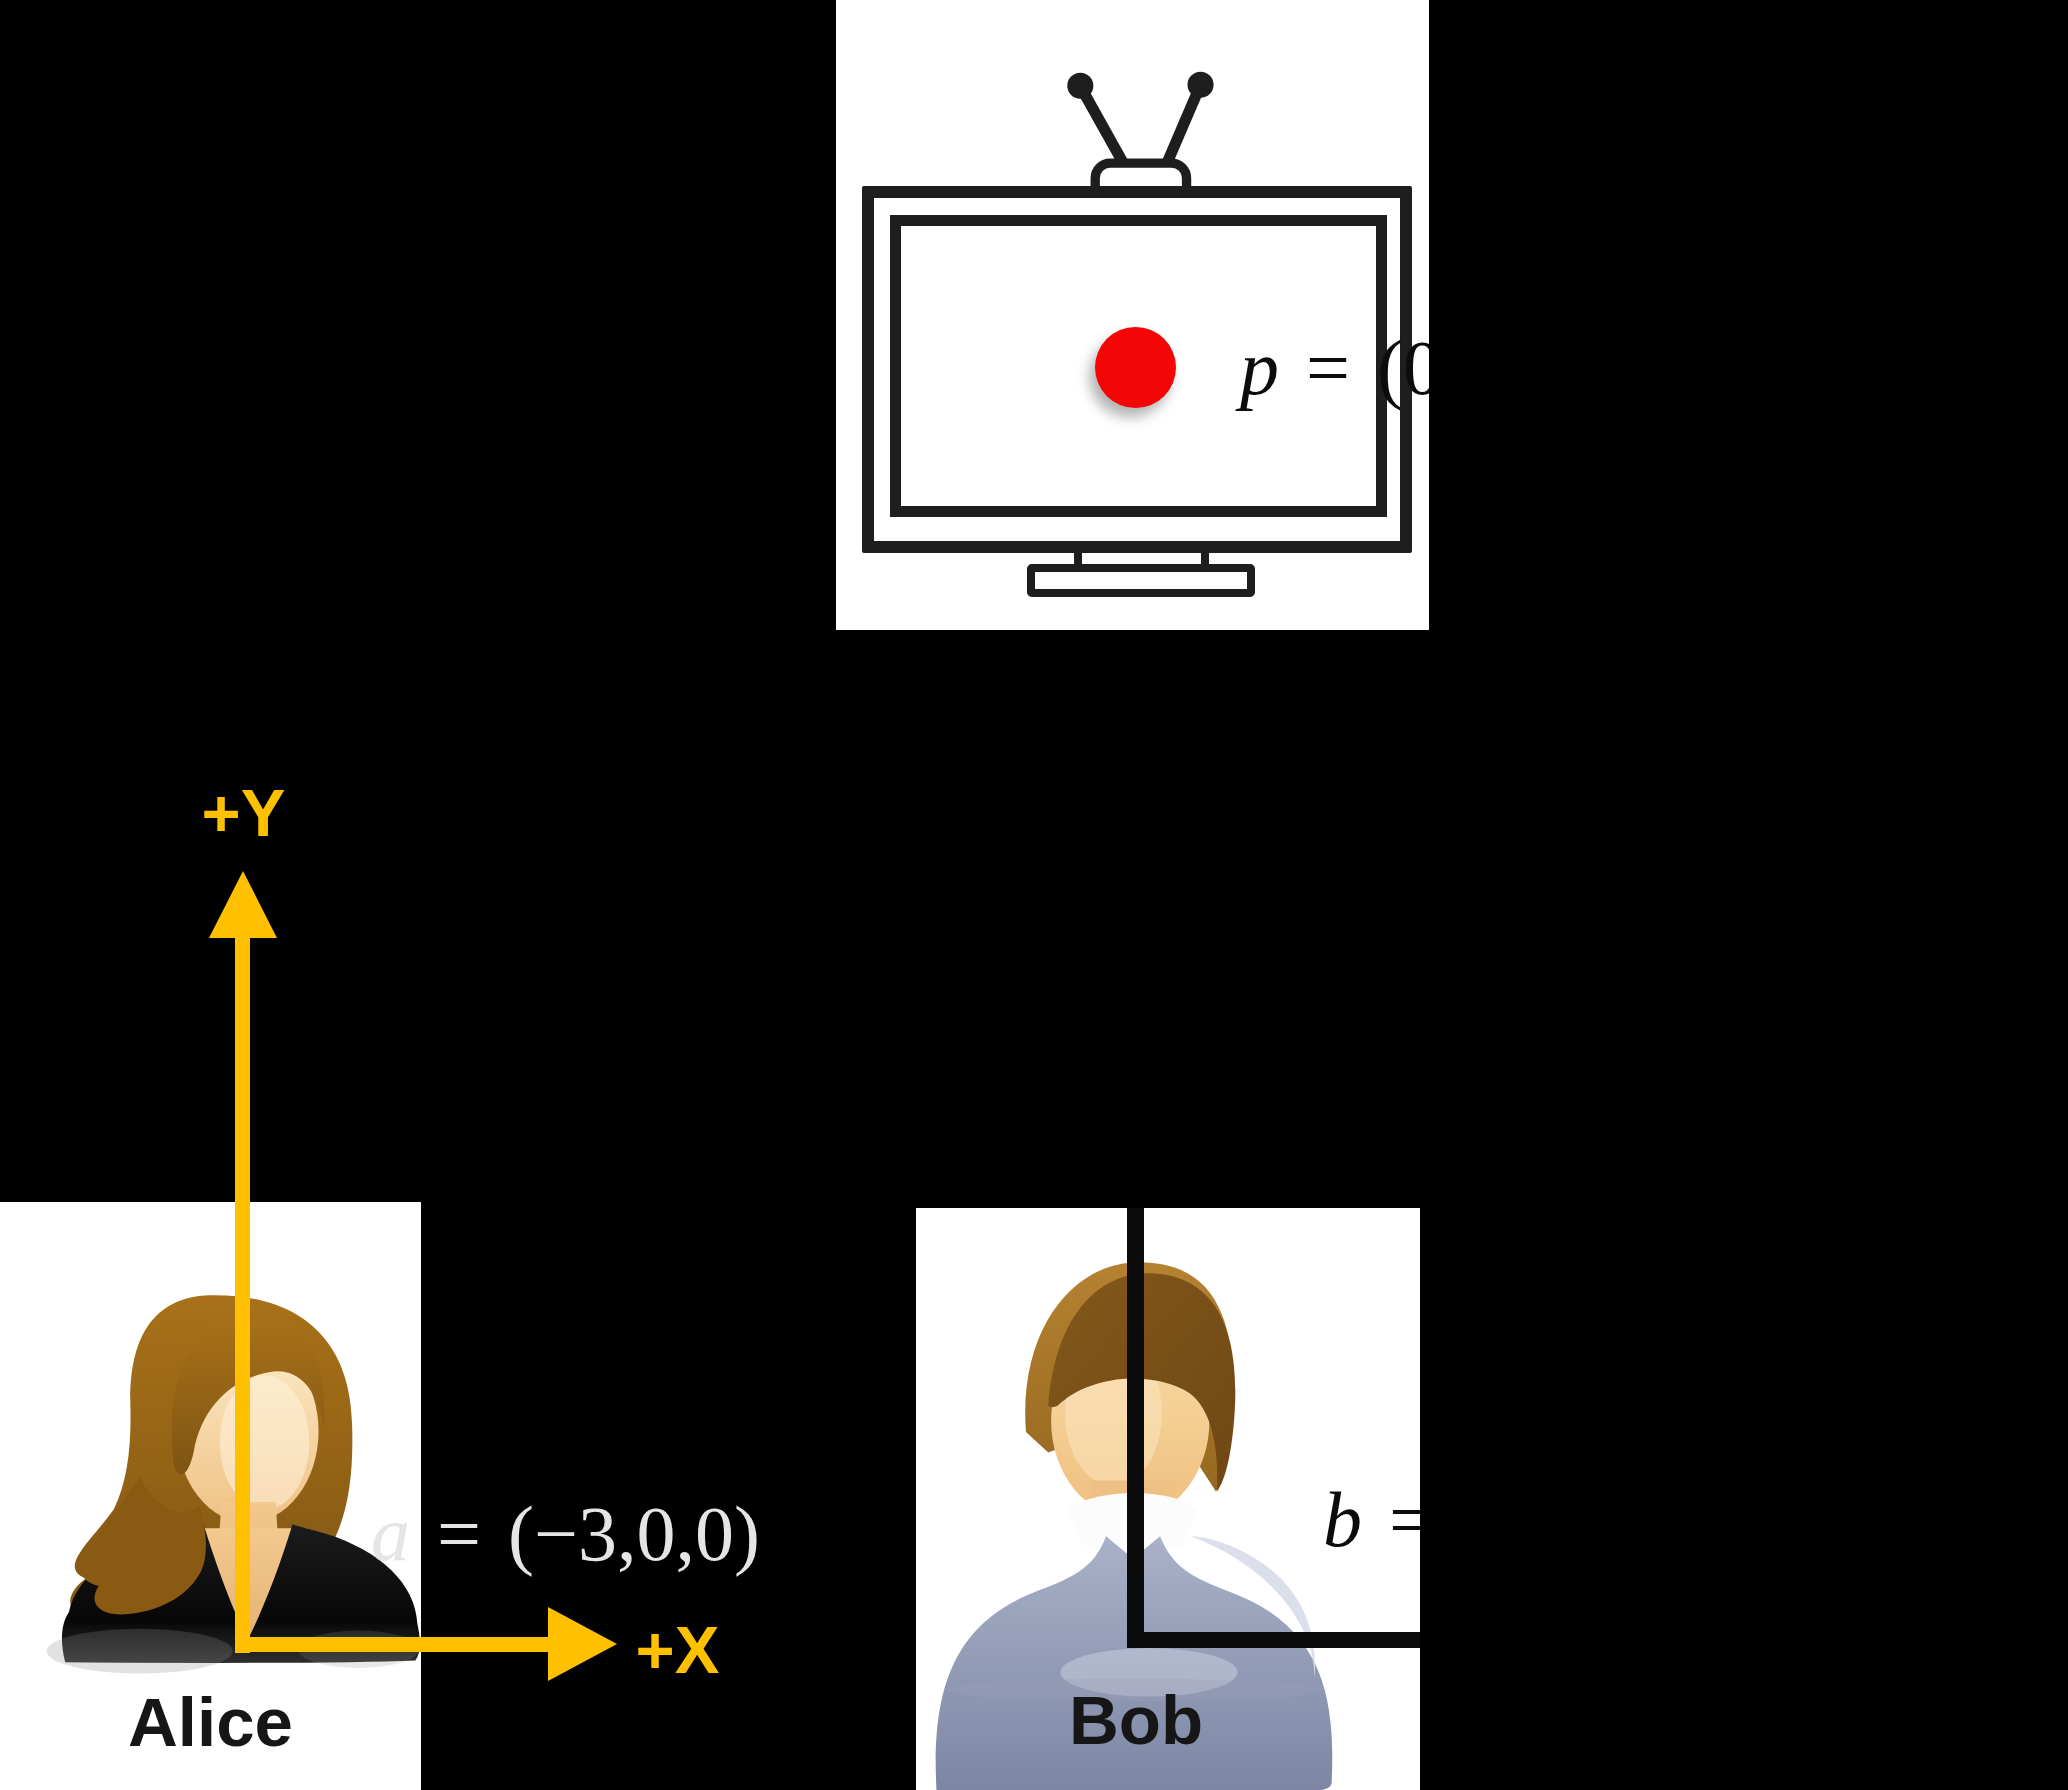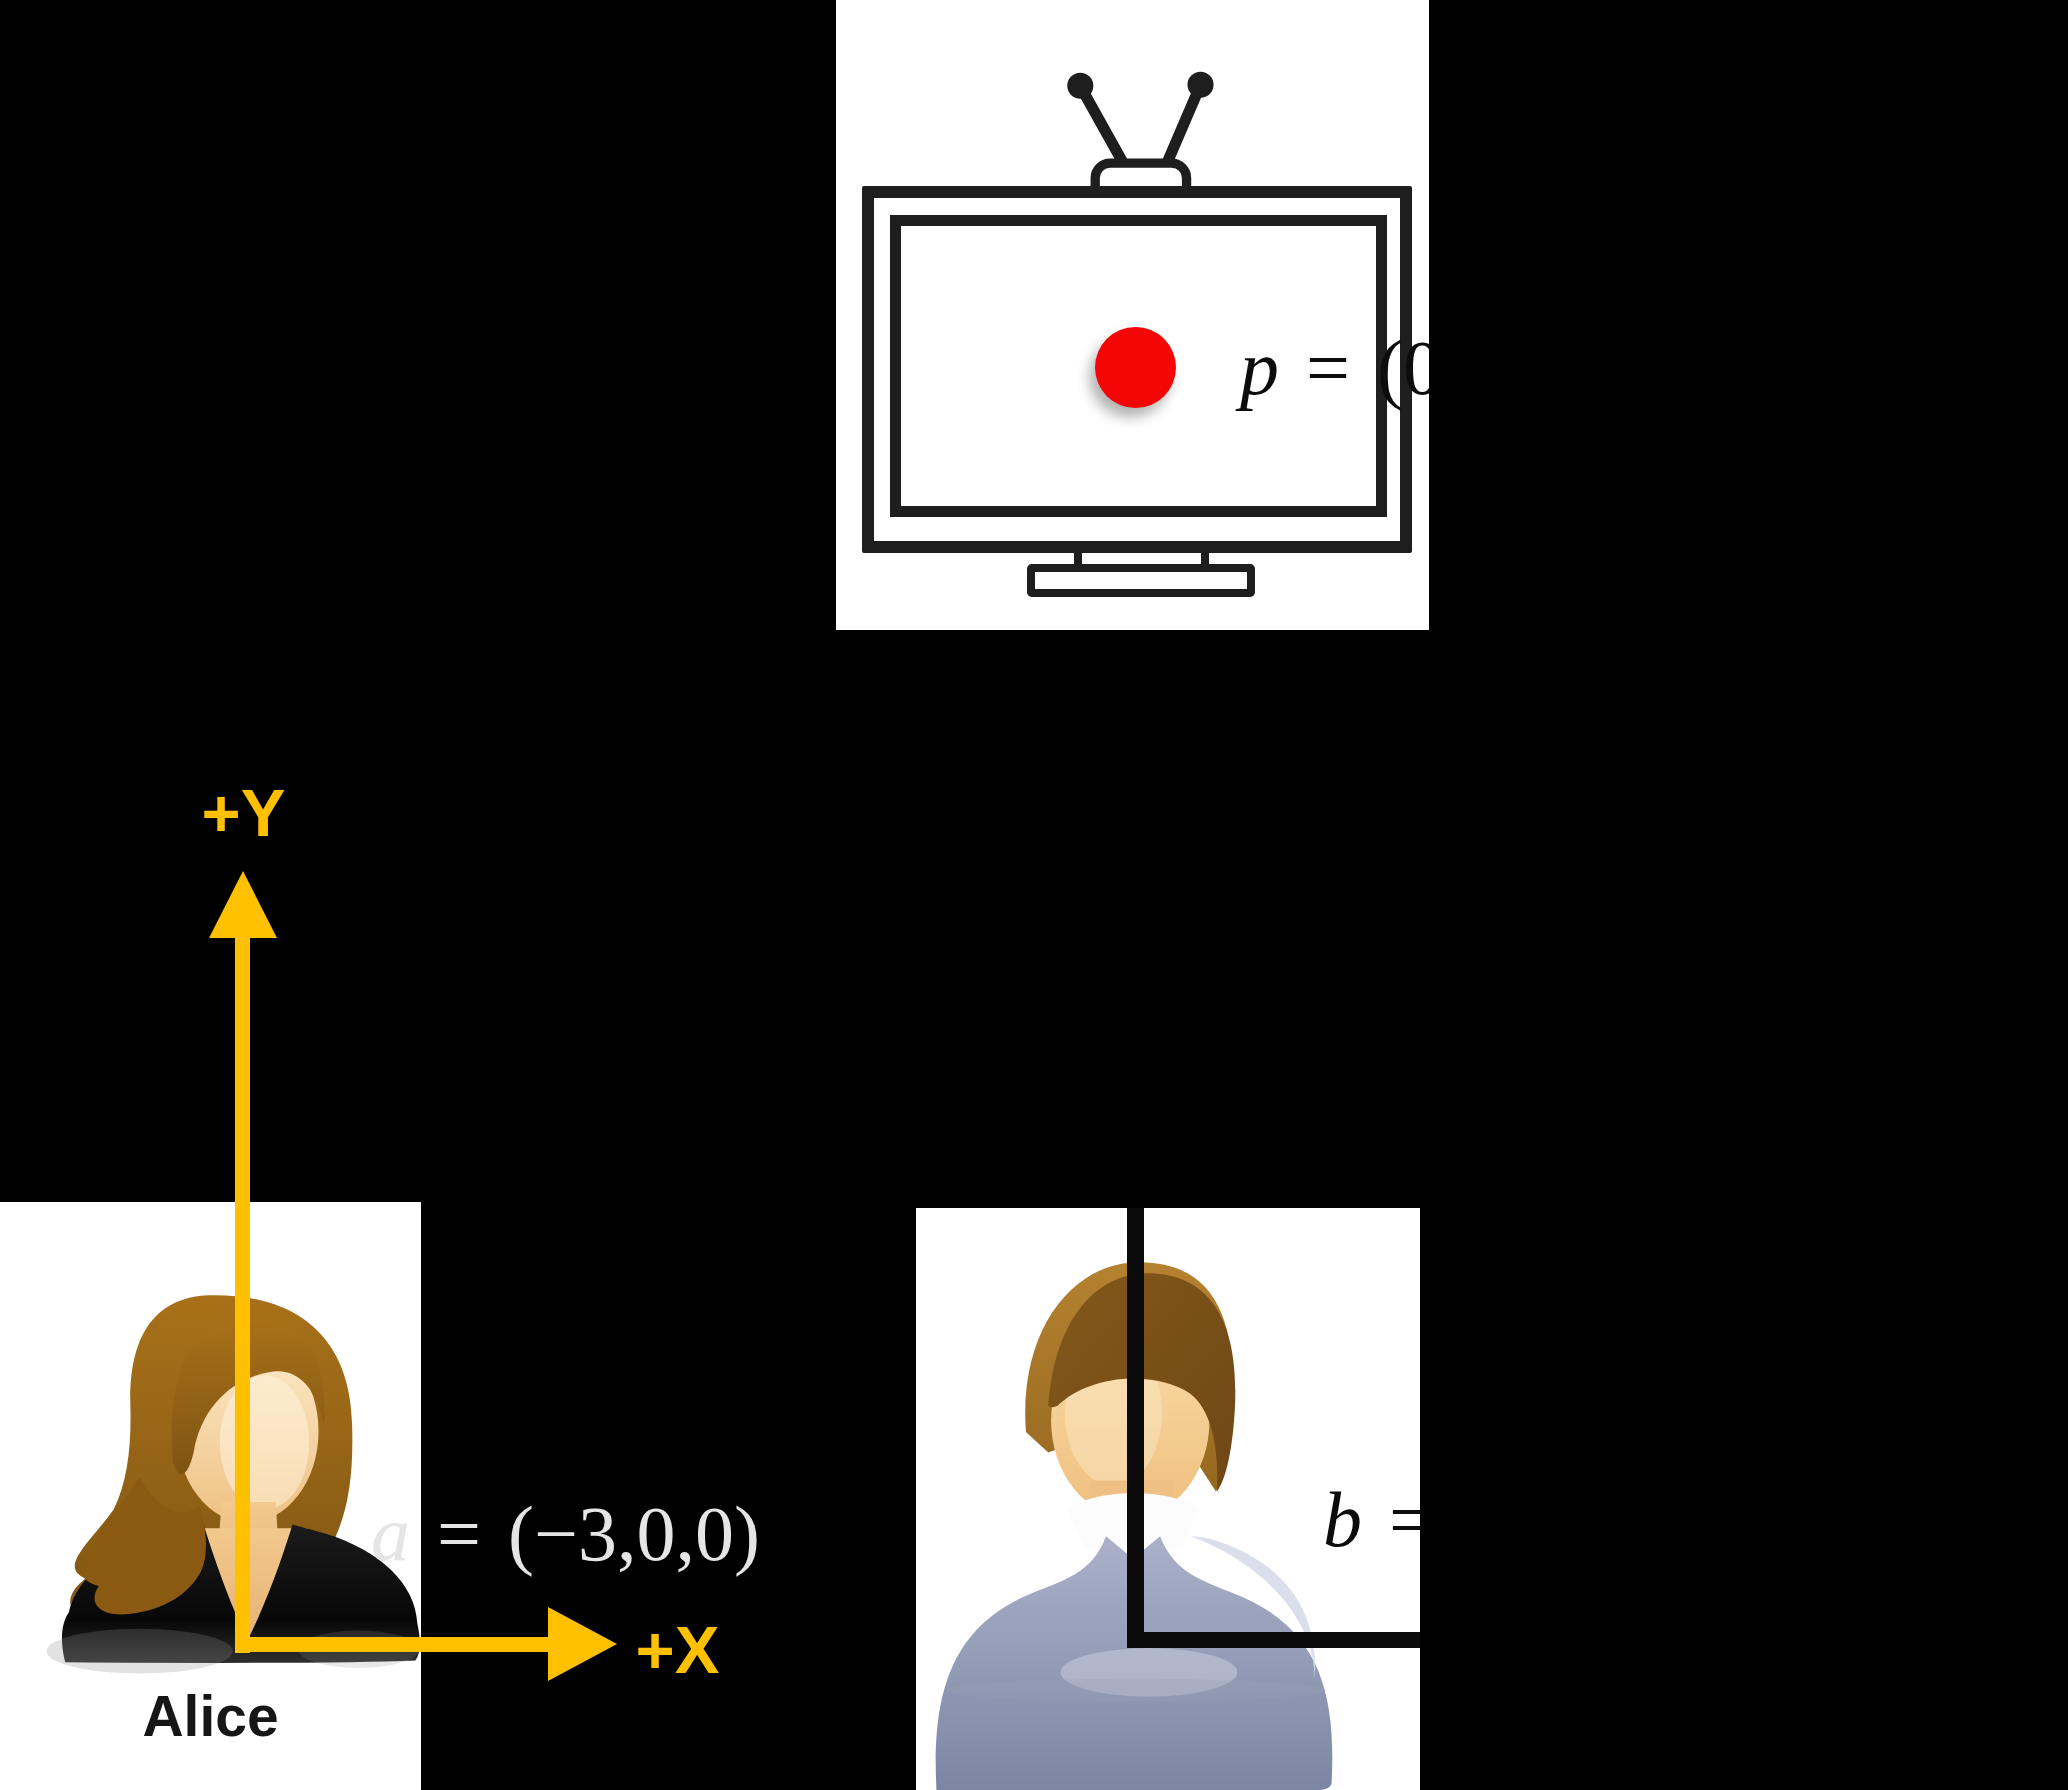--- a/index.html
+++ b/index.html
@@ -60,21 +60,21 @@
     white-space: nowrap; word-spacing: 7.5px;
   }
   .mvar { font-style: italic; }
   #point-label { left: 404px; top: 329px; }
   
   #alice-panel { left: 0;     top: 1202px;  width: 421px; height: 589px; }
   #bob-panel   { left: 916px; top: 1208px;  width: 504px; height: 583px; }
   .avatar-svg { position: absolute; left: 0; top: 0; }
   .person-name {
     position: absolute; left: 0; width: 100%;
-    text-align: center; font-weight: 700; font-size: 57px;
+    text-align: center; font-weight: 700; font-size: 69px;
     line-height: 1; color: #161616;
     font-family: "Liberation Sans", "DejaVu Sans", sans-serif;
   }
   #alice-name { top: 486px; width: 421px; }
   #bob-name   { top: 478px; width: 440px; }
   
   #bob-y-axis-line {
     position: absolute; left: 211px; top: 0;
     width: 17px; height: 440px; background: #0b0b0b;
   }
@@ -245,20 +245,21 @@
       <ellipse cx="250" cy="498" rx="95" ry="26" fill="#CDD2E2" opacity="0.5"></ellipse>
       <ellipse cx="235" cy="517" rx="205" ry="12" fill="#9aa0b5" opacity="0.3"></ellipse>
     </svg>
 
     <div id="bob-y-axis-line"></div>
     <div id="bob-x-axis-line"></div>
 
     <div class="mlabel" id="bob-coord-label">
       <span class="mvar">b</span><span> =</span>
     </div>
+    <div class="person-name" id="bob-name">Bob</div>
   </div>
 
   <div class="gold" id="y-axis-shaft"></div>
   <div id="y-axis-arrowhead"></div>
   <div class="axis-label" id="y-axis-label">+Y</div>
 
   <div class="gold" id="x-axis-shaft"></div>
   <div id="x-axis-arrowhead"></div>
   <div class="axis-label" id="x-axis-label">+X</div>
 

